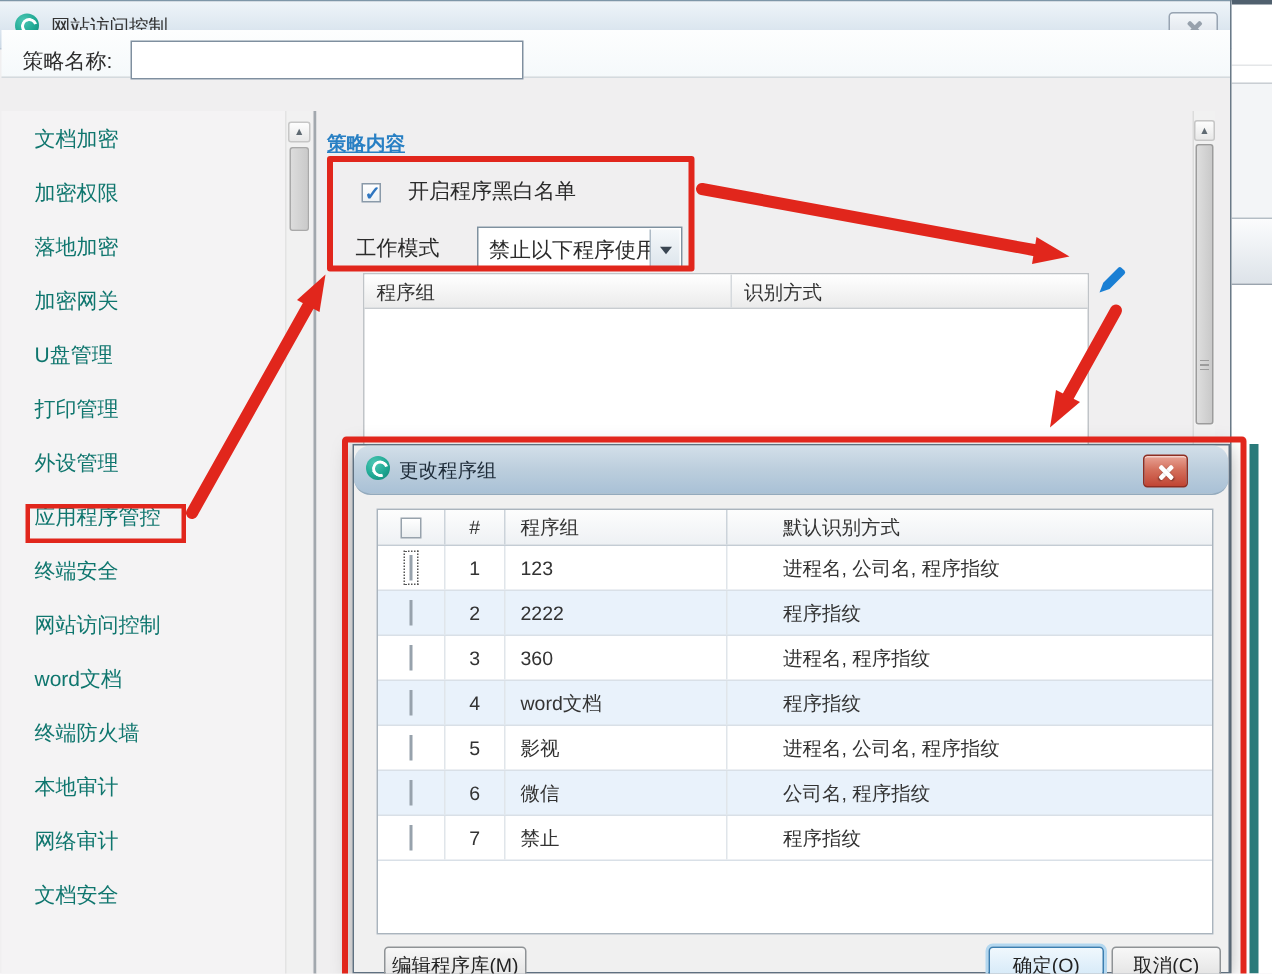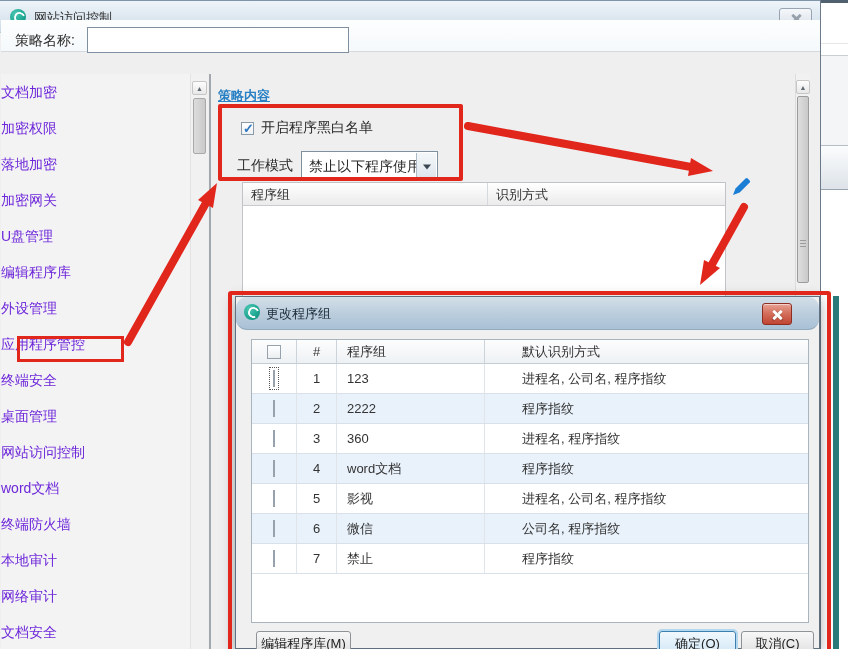--- a/index.html
+++ b/index.html
@@ -20,36 +20,36 @@
   .x-glyph { position:absolute; left:50%; top:50%; width:10px; height:10px; transform:translate(-50%,-50%); }
   .x-glyph::before, .x-glyph::after { content:""; position:absolute; left:4px; top:-1px; width:3px; height:12px; background:#97a1ac; border-radius:1px; }
   .x-glyph::before { transform:rotate(45deg); } .x-glyph::after { transform:rotate(-45deg); }
 
   .name-row { position:absolute; left:1px; top:19px; width:819px; height:32px; background:linear-gradient(#fdfefe,#f5f9fb); border-bottom:1px solid #d4dade; }
   .name-label { position:absolute; left:14px; top:12px; }
   .name-input { position:absolute; left:86px; top:7px; width:262px; height:26px; border:1px solid #7f8f9f; background:#fff; font-size:14px; padding:0 6px; font-family:"Liberation Sans",sans-serif; }
 
   
   .sidebar { position:absolute; left:1px; top:73px; width:189px; height:576px; background:#f4f3f4; }
-  .side-item { height:36px; line-height:36px; font-size:14px; color:#6d28d9; cursor:default; white-space:nowrap; }
+  .side-item { height:36px; line-height:36px; padding-left:22px; font-size:14px; color:#0f766e; cursor:default; white-space:nowrap; }
   .side-scrollbar { position:absolute; left:190px; top:73px; width:18px; height:576px; background:#f1f1f1; border-left:1px solid #e3e3e3; }
   .scroll-arrow { position:absolute; left:1px; top:7px; width:15px; height:14px; border:1px solid #c6c6c6; border-radius:2px;
     background:linear-gradient(#fdfdfd,#e8e8e8); color:#5f6a72; font-size:7px; text-align:center; line-height:13px; }
   .side-thumb { position:absolute; left:2px; top:24px; width:13px; height:56px; background:linear-gradient(90deg,#dcdcdc,#cacaca); border:1px solid #a9a9a9; border-radius:2px; }
   .v-divider { position:absolute; left:209px; top:73px; width:2px; height:576px; background:#a2a8ae; }
 
   
   .content { position:absolute; left:211px; top:73px; width:609px; height:576px; background:#f0eff0; }
   .section-title { position:absolute; left:7px; top:13px; font-size:13px; font-weight:bold; color:#2980c4;text-decoration:underline; }
   .enable-row { position:absolute; left:30px; top:45px; display:flex; align-items:center; }
   .cb { width:13px; height:13px; border:1px solid #8a9aa9; background:linear-gradient(#fff,#eef1f3); position:relative; flex:0 0 auto; }
   .cb.checked::after { content:"\2713"; position:absolute; left:1px; top:-2px; font-size:13px; font-weight:bold; color:#2f76c0; }
-  .enable-label { margin-left:7px; }
+  .enable-label { margin-left:18px; }
   .mode-row { position:absolute; left:26px; top:77px; display:flex; align-items:center; }
-  .dropdown { margin-left:8px; width:137px; height:29px; background:#fff; border:1px solid #7f919f; position:relative; }
+  .dropdown { margin-left:25px; width:137px; height:29px; background:#fff; border:1px solid #7f919f; position:relative; }
   .dropdown-value { position:absolute; left:7px; top:6px; font-size:14px; }
   .dropdown-btn { position:absolute; right:1px; top:1px; bottom:1px; width:20px; border-left:1px solid #aebbc6; background:linear-gradient(#f5f8fa,#dde5ec); }
   .tri-down { position:absolute; left:50%; top:50%; transform:translate(-50%,-30%); width:0; height:0;
     border-left:4px solid transparent; border-right:4px solid transparent; border-top:5px solid #3a4652; }
 
   .main-table { position:absolute; left:31px; top:108px; width:484px; height:180px; background:#fff; border:1px solid #c0c4c8; }
   .main-table-header { display:flex; height:23px; background:linear-gradient(#ffffff,#ebebeb); border-bottom:1px solid #c8ccd0; font-size:13px; color:#333; }
   .mth-cell { line-height:23px; padding-left:8px; }
   .mth-cell.c1 { width:245px; border-right:1px solid #d5d9dd; }
   .mth-cell.c2 { flex:1; }
@@ -136,25 +136,24 @@
     <span class="name-label">策略名称:</span>
     <input class="name-input" type="text" value="" style="">
   </div>
 
   <div class="sidebar">
       <div class="side-item"><span>文档加密</span></div>
       <div class="side-item"><span>加密权限</span></div>
       <div class="side-item"><span>落地加密</span></div>
       <div class="side-item"><span>加密网关</span></div>
       <div class="side-item"><span>U盘管理</span></div>
-      <div class="side-item"><span>编辑程序库</span></div>
+      <div class="side-item"><span>打印管理</span></div>
       <div class="side-item"><span>外设管理</span></div>
       <div class="side-item"><span>应用程序管控</span></div>
       <div class="side-item"><span>终端安全</span></div>
-      <div class="side-item"><span>桌面管理</span></div>
       <div class="side-item"><span>网站访问控制</span></div>
       <div class="side-item"><span>word文档</span></div>
       <div class="side-item"><span>终端防火墙</span></div>
       <div class="side-item"><span>本地审计</span></div>
       <div class="side-item"><span>网络审计</span></div>
       <div class="side-item"><span>文档安全</span></div>
     </div>
   <div class="side-scrollbar">
     <div class="scroll-arrow">▲</div>
     <div class="side-thumb"></div>

